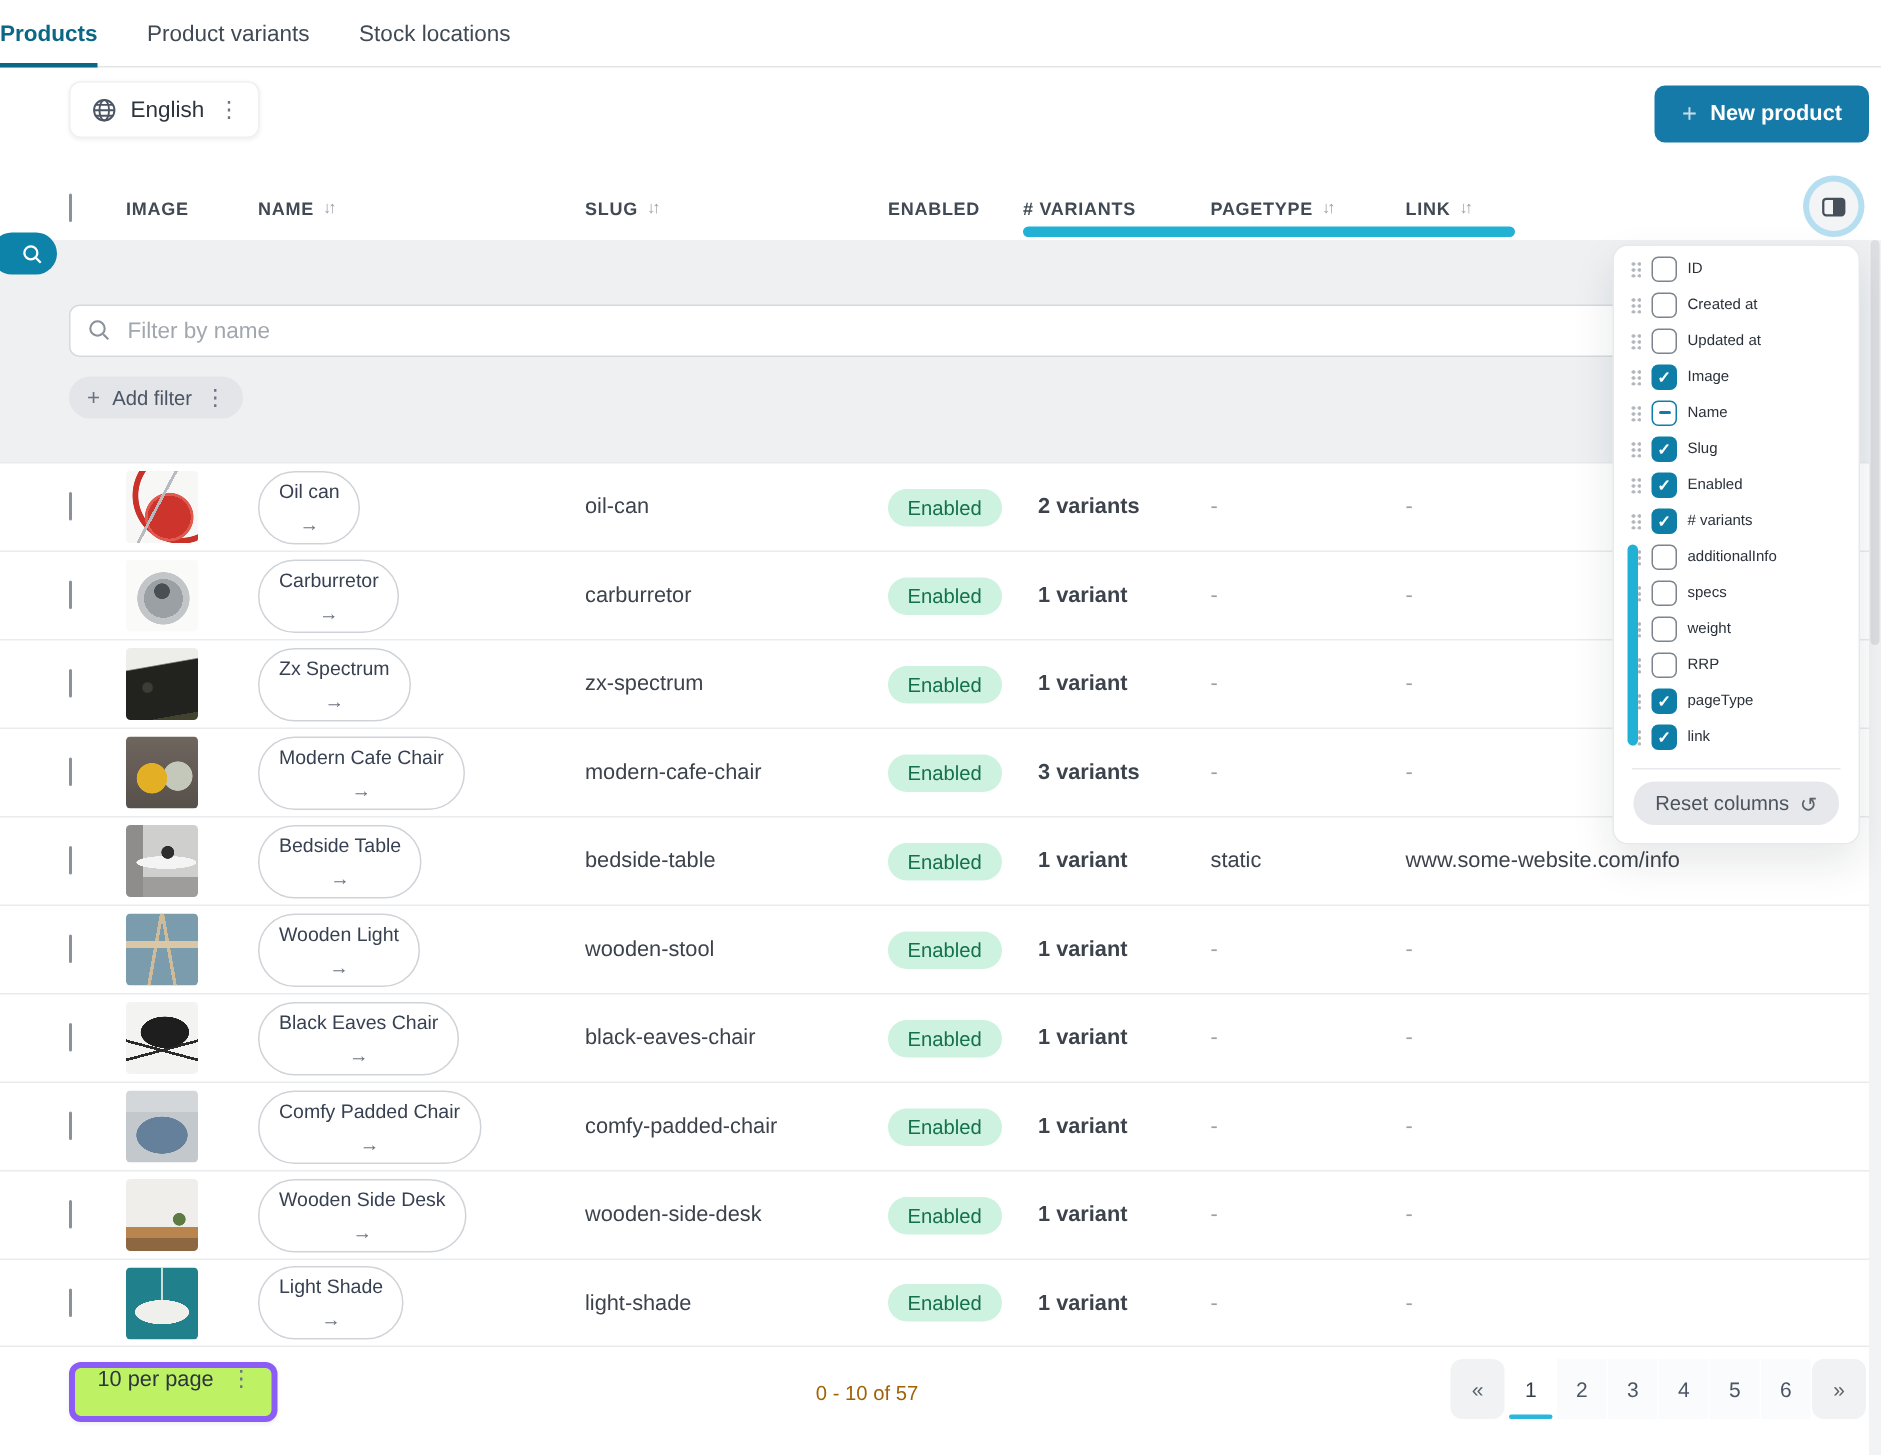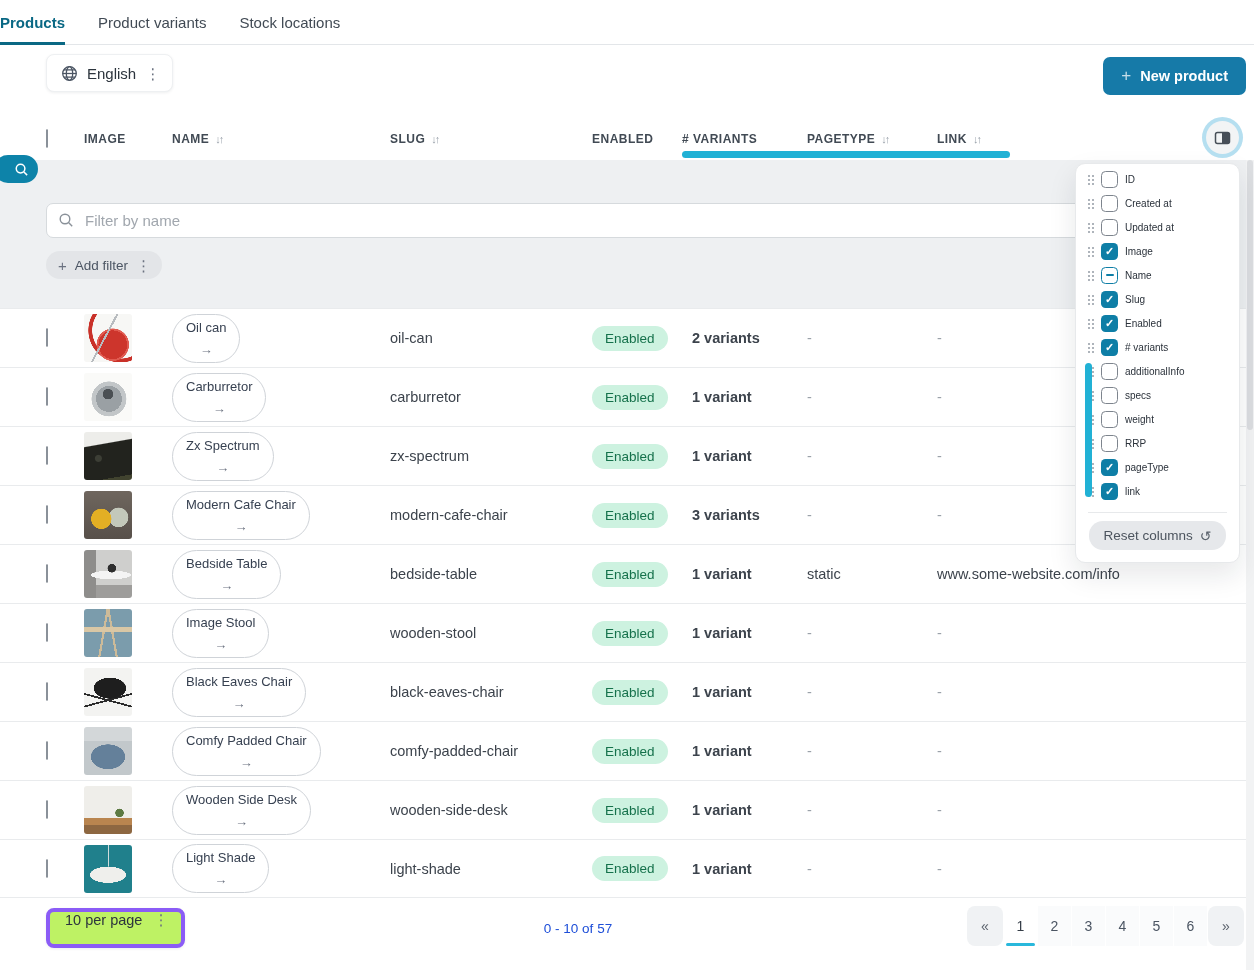--- a/index.html
+++ b/index.html
@@ -88,21 +88,21 @@
   .p8 { background: radial-gradient(circle at 74% 56%, #5d7a43 0 9%, transparent 10%),
         linear-gradient(180deg, #efeeea 0 66%, #b9854f 66% 82%, #8d6741 82%); }
   .p9 { background: linear-gradient(90deg, transparent 49%, #cfdcdc 49% 52%, transparent 52%) no-repeat 0 0 / 100% 45%,
         radial-gradient(ellipse 38% 17% at 50% 62%, #efefec 0 98%, transparent), #20808c; }
 
   
   .footer { position:absolute; left:0; top:898px; width:100%; height:72px; background:#fff; }
   .per-page-btn { position:absolute; left:46px; top:10px; height:40px; display:flex; align-items:flex-start; gap:11px;
                   background:#bef264; border:4px solid #8b5cf6; border-radius:8px; padding:0 13px 0 15px;
                   box-shadow:0 1px 3px rgba(20,30,40,.07); font-size:14.5px; color:#2c343d; cursor:pointer; font-family:inherit; }
-  .range-label { position:absolute; left:578px; top:23px; transform:translateX(-50%); font-size:13.5px; color:#1d4ed8; }
+  .range-label { position:absolute; left:578px; top:23px; transform:translateX(-50%); font-size:13.5px; color:#a16207; }
   .pagination { position:absolute; right:10px; top:8px; display:flex; gap:1px; }
   .pg { width:33px; height:40px; display:flex; align-items:center; justify-content:center; font-size:14px;
         color:#4b5563; background:#fafbfc; border:none; cursor:pointer; position:relative; font-family:inherit; }
   .pg.nav { width:36px; background:#f0f2f4; border-radius:8px; color:#5b636d; }
   .pg.active { background:#fff; color:#353d47; }
   .pg.active::after { content:""; position:absolute; left:2px; right:2px; bottom:0; height:3px; background:#29b8dc; border-radius:2px; }
 
   
   .col-menu { position:absolute; left:1075px; top:163px; width:165px; background:#fff; border:1px solid #e7e9eb;
               border-radius:10px; box-shadow:0 12px 28px rgba(20,30,40,.10); padding:3px 0 12px; z-index:20; }
@@ -291,21 +291,21 @@
       <span class="cell">static</span>
       <span class="cell">www.some-website.com/info</span>
     </div>
 
     <div class="trow grid">
       <span><span class="checkbox"></span></span>
       <span>
           <span class="pimg p5"></span>
         </span>
       <span><button class="name-pill">
-            <span>Image Stool</span>
+            <span>Wooden Light</span>
             <span class="arr">→</span>
           </button></span>
       <span class="cell">wooden-stool</span>
       <span><span class="badge">Enabled</span></span>
       <span class="cell vpad">1 variant</span>
       <span class="cell dim">-</span>
       <span class="cell dim">-</span>
     </div>
 
     <div class="trow grid">

